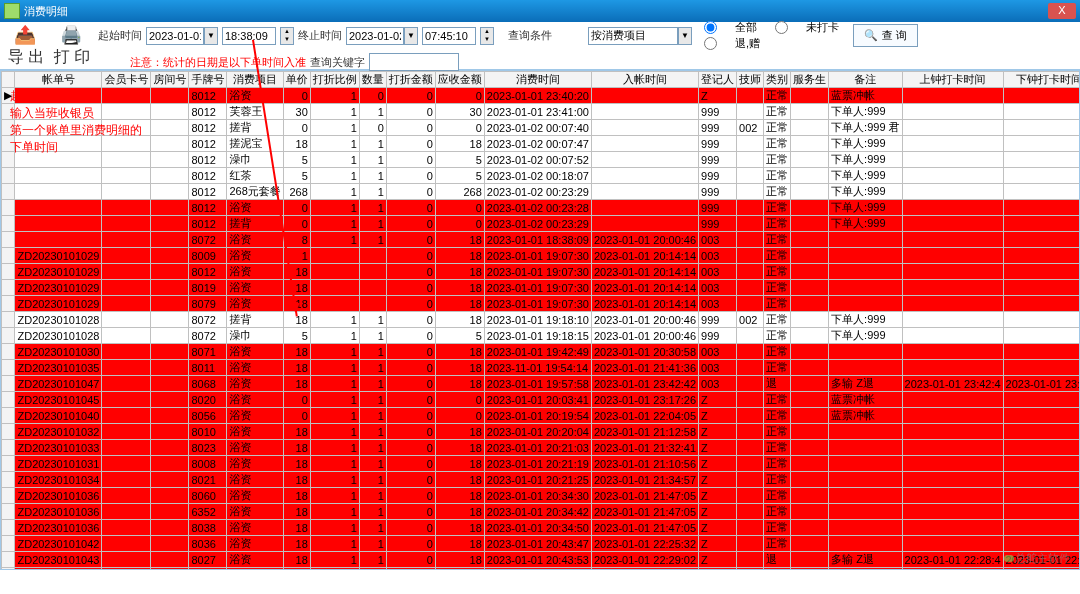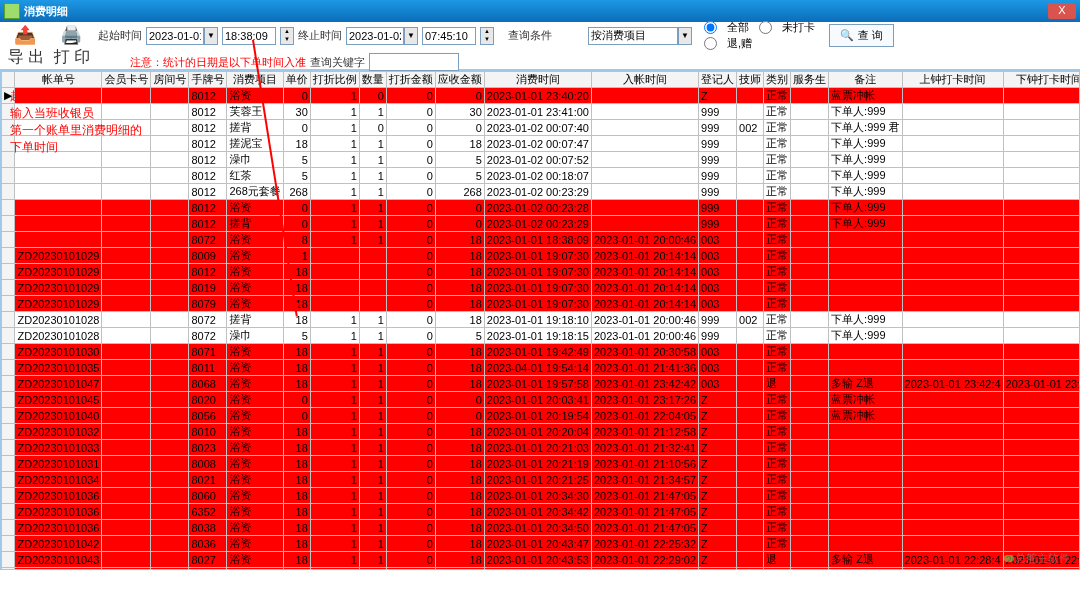--- a/index.html
+++ b/index.html
@@ -1,34 +1,34 @@
 <!DOCTYPE html>
 <html><head>
 <meta charset="utf-8">
 <style>
 * { margin:0; padding:0; box-sizing:border-box; font-family:'Microsoft YaHei','SimSun',Arial,sans-serif; font-size:11px; }
 body { width:1080px; height:594px; background:#fff; overflow:hidden; position:relative; }
 .titlebar { height:22px; background:linear-gradient(#1e98e4,#0a6db8); display:flex; align-items:center; color:#fff; padding:0 4px; }
 .titlebar .ico { width:16px; height:16px; background:#9edc6b; border:1px solid #5a9e2e; margin-right:4px; }
-.titlebar .ttl { flex:1; font-weight:bold; }
+.titlebar .ttl { flex:1; font-weight:normal; }
 .titlebar .cls { width:28px; height:16px; background:#d9534f; text-align:center; line-height:14px; color:#fff; cursor:pointer; border-radius:2px; }
 .toolbar { height:48px; border-bottom:1px solid #a0c8e8; display:flex; align-items:center; padding:2px 6px; gap:6px; }
 .tbtn { display:flex; flex-direction:column; align-items:center; width:40px; cursor:pointer; }
 .tbtn .bic { width:24px; height:24px; display:flex; align-items:center; justify-content:center; font-size:18px; }
 .tbtn .blb { font-size:16px; color:#333; }
 .filters { flex:1; display:flex; flex-direction:column; gap:2px; }
 .frow { display:flex; align-items:center; gap:4px; }
 .frow label { color:#333; }
 .frow input[type=text] { height:18px; border:1px solid #7a9ebd; padding:0 2px; }
 .date-in { width:58px; } .time-in { width:54px; }
 .spin { width:14px; height:18px; display:flex; flex-direction:column; border:1px solid #7a9ebd; }
 .spin div { flex:1; background:#e8e8e8; font-size:6px; text-align:center; line-height:7px; }
 .note { color:#f00; font-size:11px; margin-left:32px; }
 .radios { display:flex; flex-direction:column; gap:1px; margin-left:8px; }
-.radios div { display:flex; align-items:center; gap:10px; }
+.radios div { display:flex; align-items:center; gap:18px; }
 .radios input { margin:0; }
 .qbtn { display:flex; align-items:center; gap:4px; border:1px solid #7a9ebd; padding:3px 10px; cursor:pointer; margin-left:10px; background:#f7fbff; }
 .table-wrap { height:500px; overflow:auto; border:1px solid #a0c8e8; }
 table { border-collapse:collapse; table-layout:fixed; }
 th, td { border:1px solid #c0c0c0; height:16px; padding:0 2px; white-space:nowrap; overflow:hidden; text-overflow:ellipsis; }
 th { background:#f4f4f4; font-weight:normal; text-align:center; position:sticky; top:0; z-index:2; }
 td.num { text-align:right; }
 .row-indicator { width:10px; background:#f4f4f4; text-align:center; }
 tr.red td { background:#ff0000; color:#000; }
 tr.red td.row-indicator { background:#f4f4f4; }
@@ -539,21 +539,21 @@
           <td>ZD20230101035</td>
           <td></td>
           <td></td>
           <td>8011</td>
           <td>浴资</td>
           <td class="num">18</td>
           <td class="num">1</td>
           <td class="num">1</td>
           <td class="num">0</td>
           <td class="num">18</td>
-          <td>2023-04-01 19:54:14</td>
+          <td>2023-11-01 19:54:14</td>
           <td>2023-01-01 21:41:36</td>
           <td>003</td>
           <td></td>
           <td>正常</td>
           <td></td>
           <td></td>
           <td></td>
           <td></td>
         </tr>
         <tr class="red">

